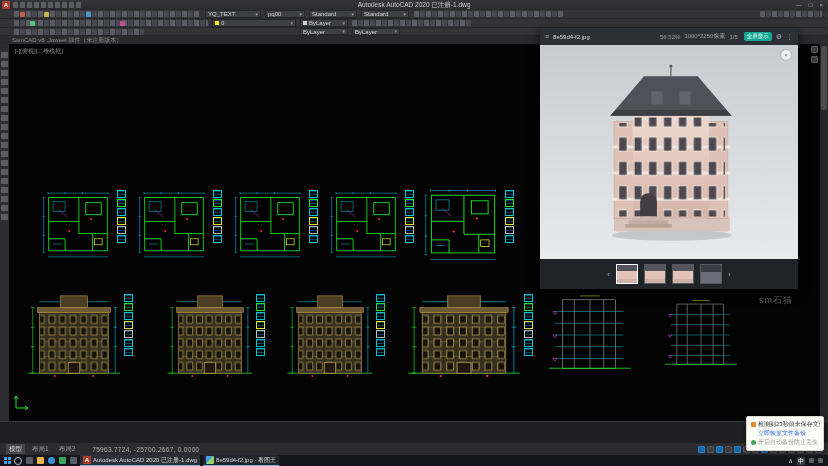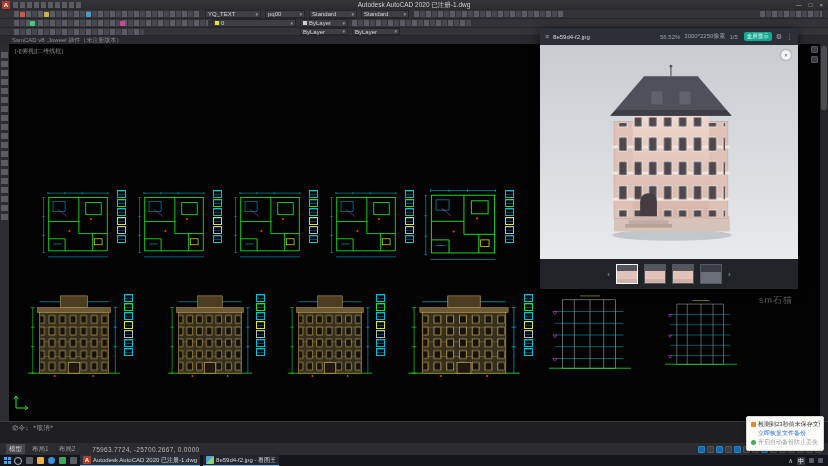--- a/index.html
+++ b/index.html
@@ -446,21 +446,20 @@
     <span>‹</span>
     <div class="thumb active"></div>
     <div class="thumb"></div>
     <div class="thumb"></div>
     <div class="thumb dark"></div>
     <span>›</span>
   </div>
 </div>
 
 <div class="abs cmdline">
-  <div>命令: *取消*</div>
 </div>
 
 <div class="abs statusbar">
   <span class="stab active">模型</span>
   <span class="stab">布局1</span>
   <span class="stab">布局2</span>
   <span class="coords">75963.7724, -25700.2667, 0.0000</span>
   <div class="toggles">
     <span class="tg on"></span>
     <span class="tg"></span>

